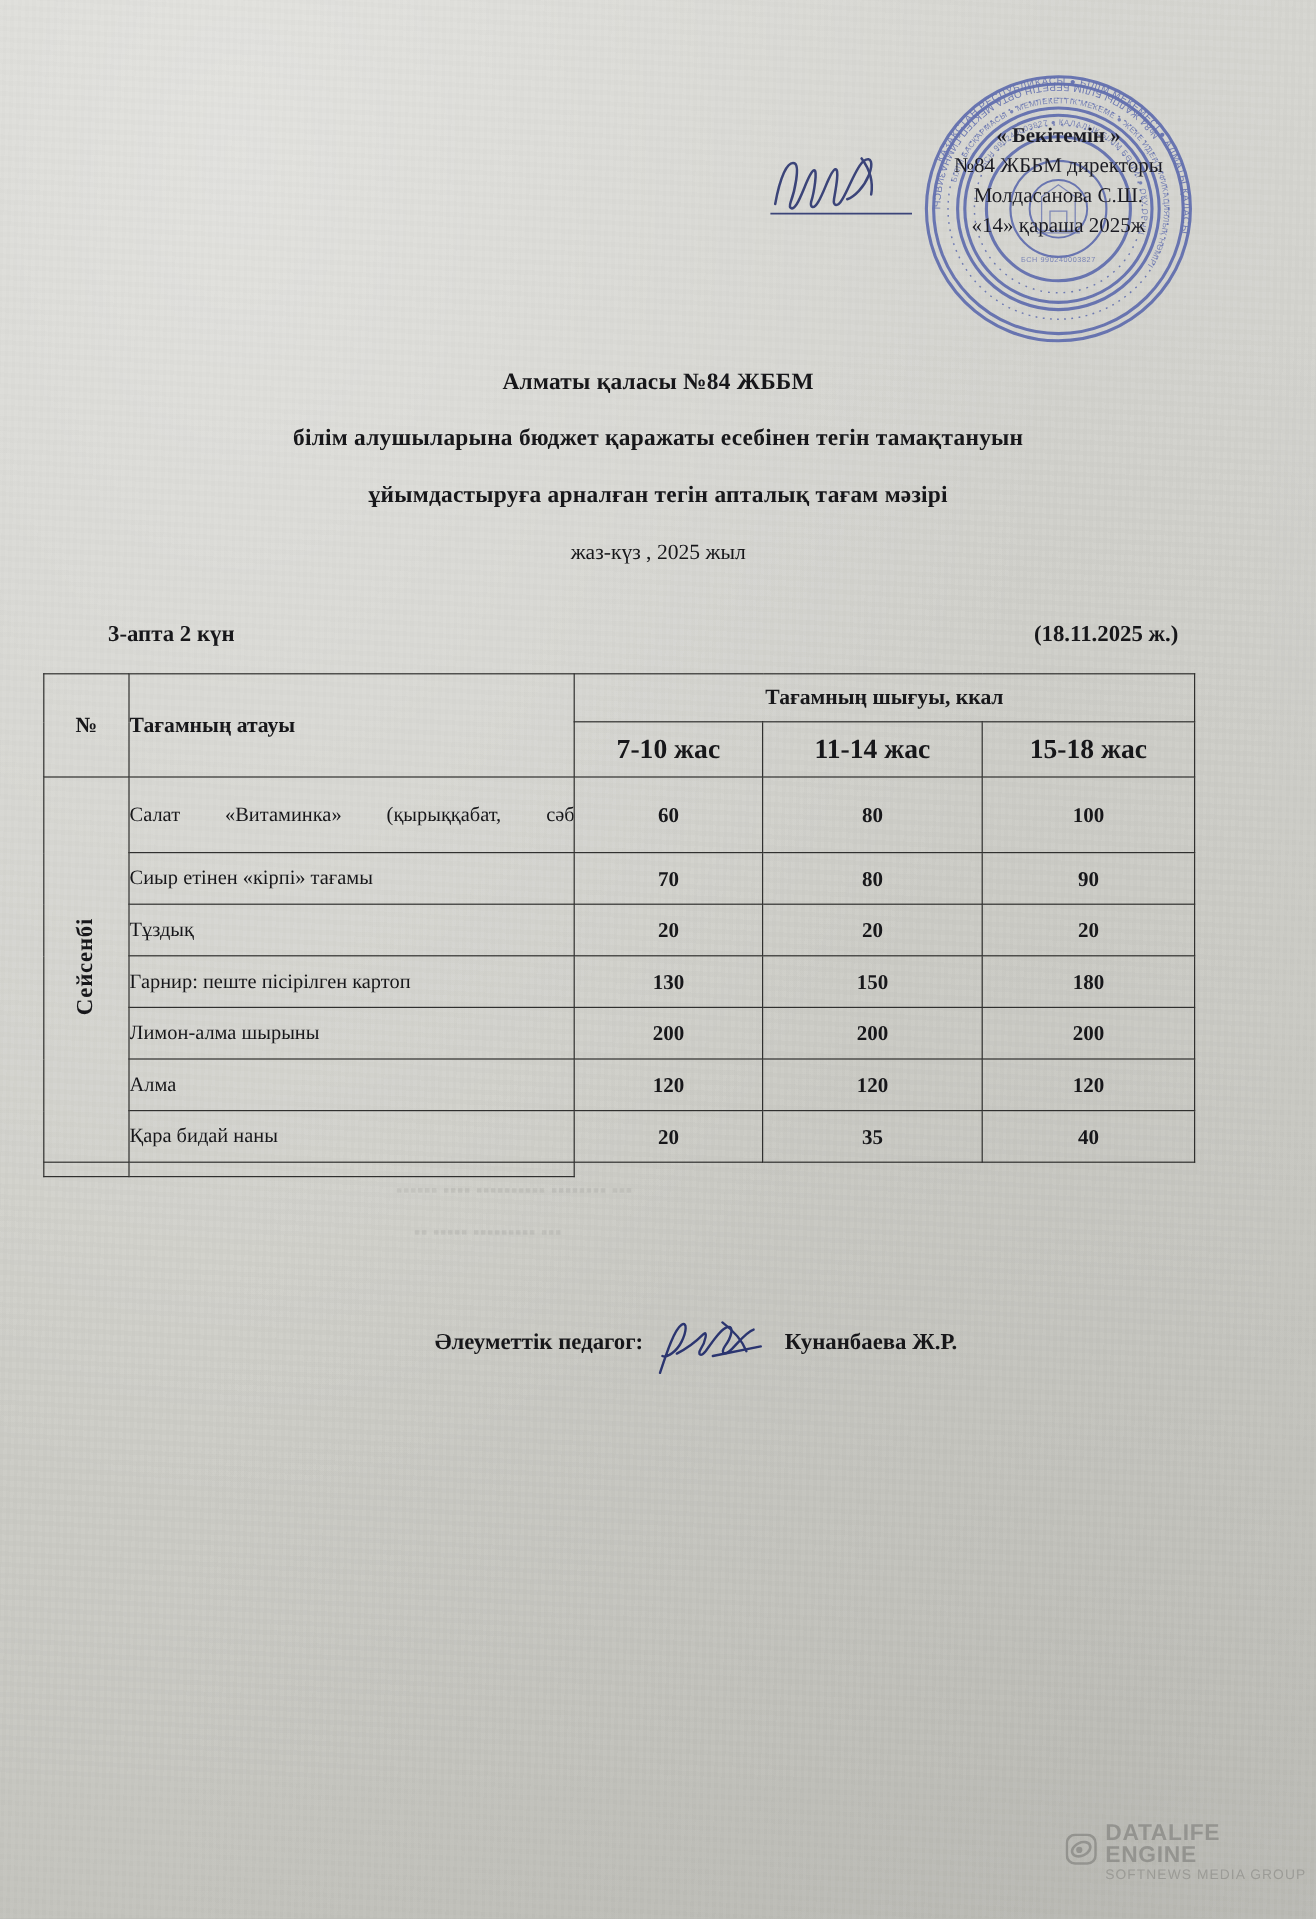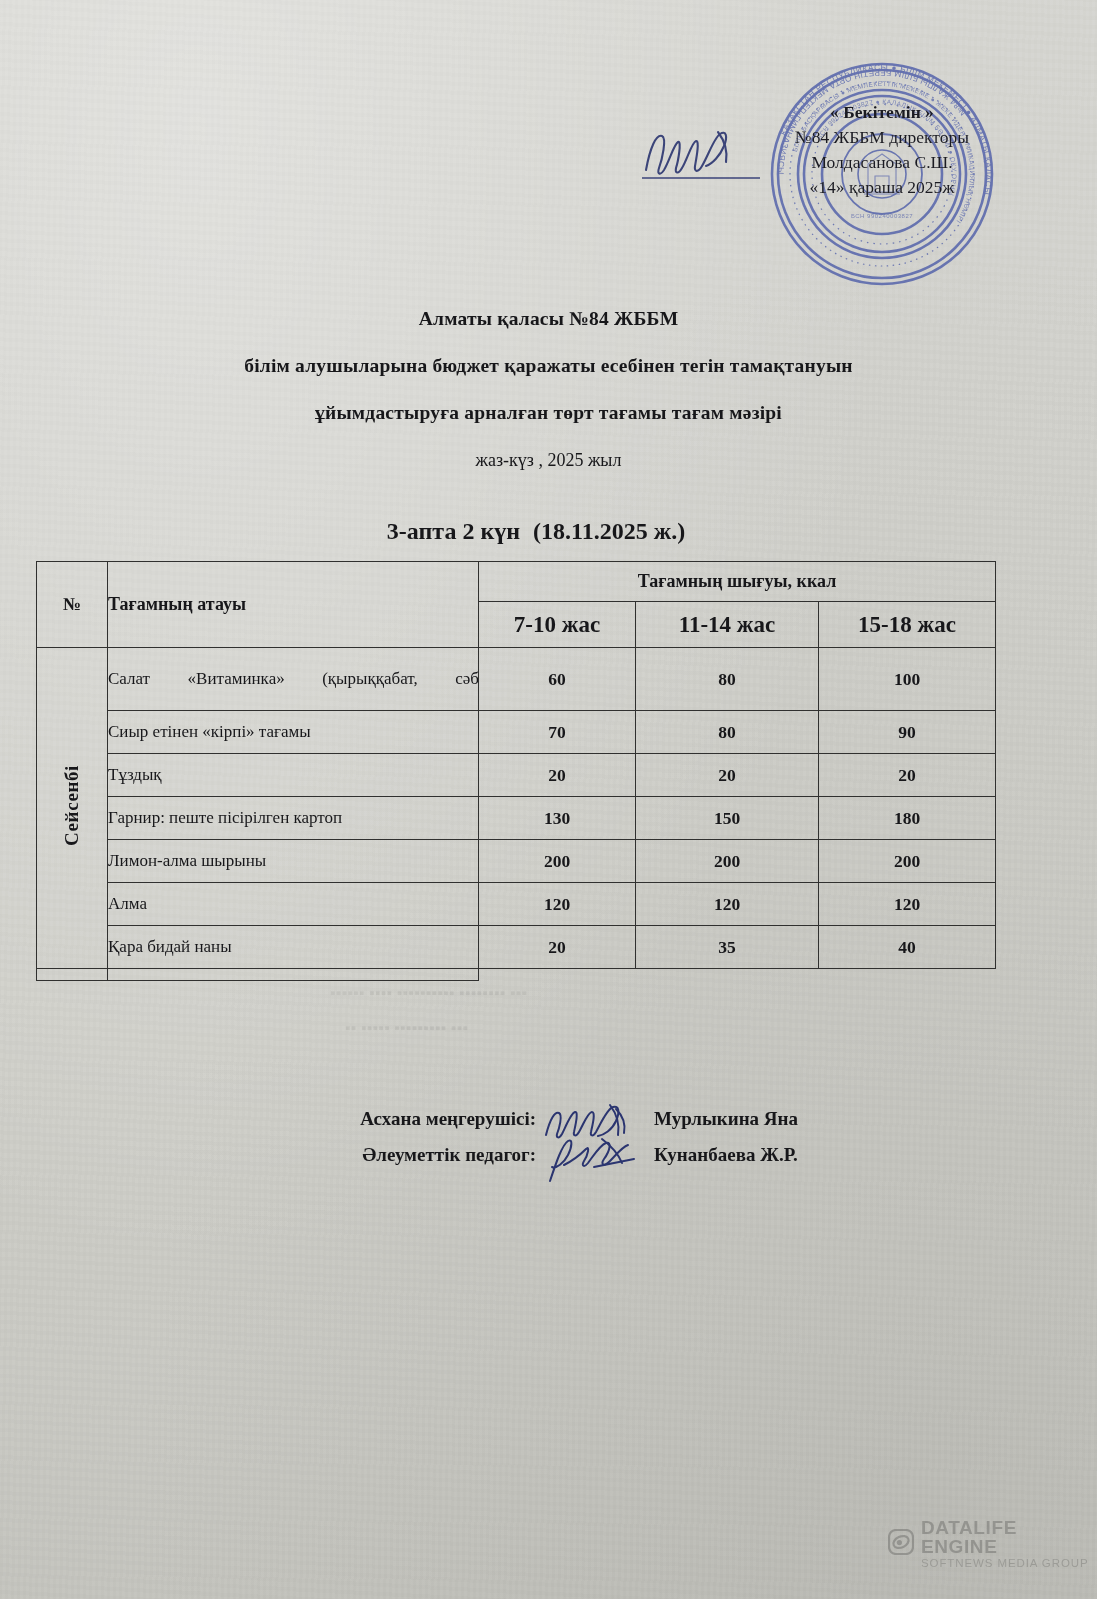--- a/index.html
+++ b/index.html
@@ -100,23 +100,23 @@
     margin-top: 26px;
   }
 
   
   .weekline {
     position: absolute;
     left: 90px;
     top: 518px;
     width: 920px;
     display: flex;
-    justify-content: center;
+    justify-content: space-between;
     align-items: baseline;
-    font-size: 24px;
+    font-size: 19px;
     font-weight: bold;
     gap: 13px;
   }
   .weekline .date { margin-right: 28px; }
 
   
   .menu-table {
     position: absolute;
     left: 36px;
     top: 561px;
@@ -303,21 +303,21 @@
   <div class="approve-block">
     <span class="ln b">« Бекітемін »</span>
     <span class="ln">№84  ЖББМ  директоры</span>
     <span class="ln">Молдасанова С.Ш.</span>
     <span class="ln">«14» қараша  2025ж</span>
   </div>
 
   <div class="title-block">
     <div class="t1">Алматы қаласы №84 ЖББМ</div>
     <div class="t2">білім алушыларына бюджет қаражаты есебінен  тегін тамақтануын</div>
-    <div class="t3">ұйымдастыруға арналған төрт тағамы тағам мәзірі</div>
+    <div class="t3">ұйымдастыруға арналған тегін апталық тағам мәзірі</div>
     <div class="t4">жаз-күз , 2025 жыл</div>
   </div>
 
   <div class="weekline">
     <div class="wk">3-апта 2 күн</div>
     <div class="date">(18.11.2025 ж.)</div>
   </div>
 
   <table class="menu-table">
     <colgroup>
@@ -392,36 +392,20 @@
         <td></td>
         <td class="blank"></td>
         <td class="blank"></td>
         <td class="blank"></td>
       </tr>
     </tbody>
   </table>
 
   <div class="signatures">
 
-    <div class="sigrow">
-      <div class="role">Асхана меңгерушісі:</div>
-      <div class="ink">
-        <svg width="104" height="46" viewBox="0 0 104 46" xmlns="http://www.w3.org/2000/svg">
-          <g fill="none" stroke="#2b3570" stroke-width="2" stroke-linecap="round">
-            <path d="M4,36 C8,20 13,12 17,14 C21,16 17,30 15,35 C14,39 17,40 20,35
-                     C24,27 29,14 33,13 C37,12 33,28 32,33 C31,37 34,38 37,33
-                     C41,26 46,13 50,13 C54,13 50,28 49,33 C48,37 51,38 54,33
-                     C59,24 65,10 71,8 C77,6 78,13 74,22 C70,31 62,36 56,37"></path>
-            <path d="M68,6 C74,14 78,24 76,36"></path>
-            <path d="M74,10 C80,16 84,24 82,34"></path>
-          </g>
-        </svg>
-      </div>
-      <div class="who">Мурлыкина Яна</div>
-    </div>
 
     <div class="sigrow">
       <div class="role">Әлеуметтік педагог:</div>
       <div class="ink">
         <svg width="104" height="50" viewBox="0 0 104 50" xmlns="http://www.w3.org/2000/svg">
           <g fill="none" stroke="#2b3570" stroke-width="2" stroke-linecap="round">
             <path d="M8,46 C14,28 20,10 26,6 C31,3 30,12 26,20 C22,28 14,34 10,32"></path>
             <path d="M22,30 C30,26 38,20 44,14 C48,10 46,20 42,26 C39,31 42,33 46,28
                      C52,20 58,10 64,8 C70,6 68,16 62,24 C58,30 62,32 68,26
                      C74,20 80,12 86,10"></path>

